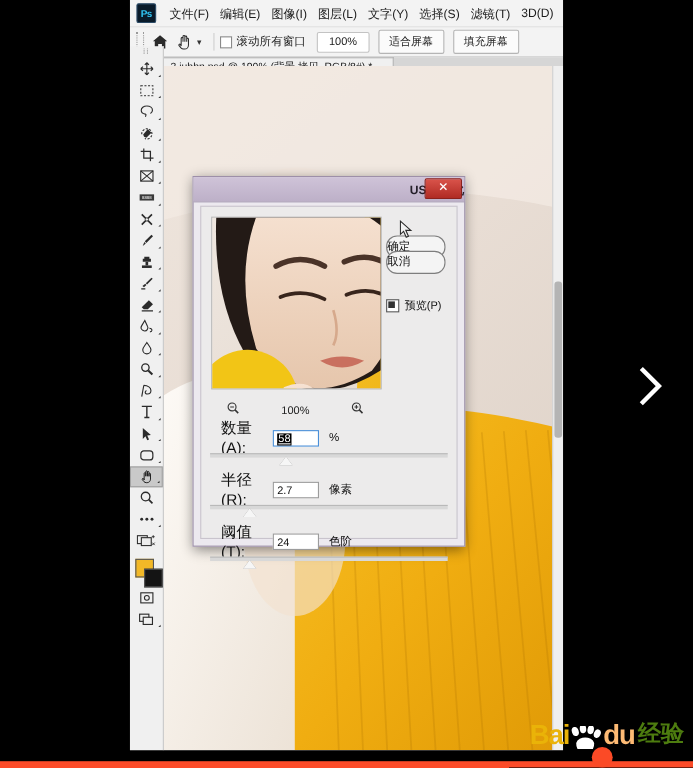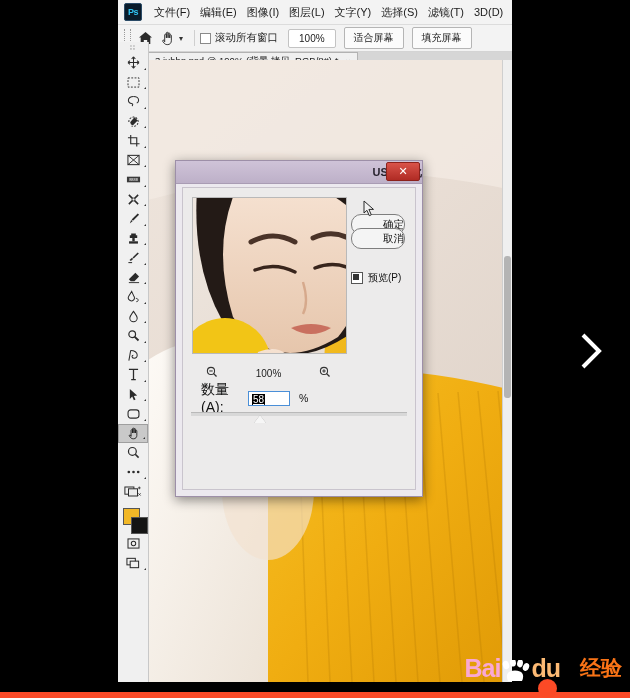--- a/index.html
+++ b/index.html
@@ -84,21 +84,21 @@
   .preview{position:absolute;left:9px;top:9px;width:153px;height:155px;overflow:hidden;
            border:1px solid #b9b9b9;background:#ddd;}
   .preview .photo2{position:absolute;left:-30px;top:-96px;width:300px;height:512px;}
 
   .zoomrow{position:absolute;left:9px;top:176px;width:153px;height:18px;
            display:flex;align-items:center;justify-content:space-between;padding:0 14px;box-sizing:border-box;}
   .zoomrow .zlabel{font-size:10px;color:#222;}
 
   .okbtn,.cancelbtn{position:absolute;left:168px;width:52px;height:19px;border:1px solid #7e7e7e;
                     border-radius:10px;background:#f4f4f4;font-size:10.5px;color:#111;
-                    text-align:right;line-height:19px;}
+                    text-align:left;line-height:19px;}
   .okbtn{top:26px;}
   .cancelbtn{top:40px;}
   .prevrow{position:absolute;left:168px;top:83px;display:flex;align-items:center;}
   .prevbox{width:10px;height:10px;border:1px solid #555;background:#fff;margin-right:5px;position:relative;}
   .prevbox:after{content:"";position:absolute;left:1px;top:1px;width:6px;height:6px;background:#333;}
   .prevlabel{font-size:10px;color:#111;}
 
   .ctrl{position:absolute;left:0;right:0;}
   .ctrl .row{display:flex;align-items:center;padding-left:18px;height:20px;}
   .ctrl .lab{font-size:14px;color:#111;width:47px;}
@@ -109,23 +109,23 @@
   .ctrl .unit{font-size:10.5px;color:#111;margin-left:9px;}
   .track{position:absolute;left:8px;right:8px;height:3px;background:#d8d8d8;border-top:1px solid #b9b9b9;}
   .thumb{position:absolute;width:0;height:0;border-left:6px solid transparent;
          border-right:6px solid transparent;border-bottom:8px solid #f6f6f6;
          filter:drop-shadow(0 0 0.6px #8d8d8d);}
 
   
   .arrow{position:absolute;left:578px;top:332px;z-index:70;}
   .wm{position:absolute;right:8px;bottom:18px;z-index:70;text-align:right;}
   .wm-main{display:flex;align-items:flex-end;justify-content:flex-end;}
-  .wm-bai{font-size:25px;font-weight:bold;color:#f9a8d4;letter-spacing:-1px;line-height:24px;}
+  .wm-bai{font-size:25px;font-weight:bold;color:#eab308;letter-spacing:-1px;line-height:24px;}
   .wm-du{font-size:25px;font-weight:bold;color:#fdba74;letter-spacing:-1px;line-height:24px;}
-  .wm-cn{font-size:21px;font-weight:bold;color:#f97316;margin-left:20px;line-height:24px;}
+  .wm-cn{font-size:21px;font-weight:bold;color:#4d7c0f;margin-left:3px;line-height:24px;}
   .wm-url{font-size:12px;color:#e8e8e8;margin-top:1px;letter-spacing:0.3px;}
   .paw{position:relative;width:30px;height:22px;margin:0 1px -2px 0;}
   .redbar{position:absolute;left:0;right:0;bottom:0;height:6px;background:#fc4b28;z-index:80;}
   .redknob{position:absolute;right:73px;bottom:0px;width:19px;height:19px;border-radius:50%;
            background:#fb4a26;z-index:81;}
   .cursor{position:absolute;left:363px;top:200px;z-index:75;}
 </style>
 </head>
 <body>
 
@@ -483,21 +483,41 @@
         <div class="row">
           <div class="lab">数量(A):</div>
           <div class="valbox focused"><span class="selnum">58</span></div>
           <div class="unit">%</div>
         </div>
         <div class="track" style="top:24px">
           <div class="thumb" style="left:29%;top:2px"></div>
         </div>
       </div>
 
-
+      <div class="ctrl" style="top:247px">
+        <div class="row">
+          <div class="lab">半径(R):</div>
+          <div class="valbox">2.7</div>
+          <div class="unit">像素</div>
+        </div>
+        <div class="track" style="top:24px">
+          <div class="thumb" style="left:14%;top:2px"></div>
+        </div>
+      </div>
+
+      <div class="ctrl" style="top:294px">
+        <div class="row">
+          <div class="lab">阈值(T):</div>
+          <div class="valbox">24</div>
+          <div class="unit">色阶</div>
+        </div>
+        <div class="track" style="top:24px">
+          <div class="thumb" style="left:14%;top:2px"></div>
+        </div>
+      </div>
 
     </div>
   </div>
 
   <div class="cursor">
     <svg width="13" height="18" viewBox="0 0 13 18">
       <path d="M1 1l9.5 8.4H5.9l2.4 5.4-2 .9-2.4-5.4L1 13z" fill="#f2f2f2" stroke="#2a2a2a" stroke-width="1"></path>
     </svg>
   </div>
 

